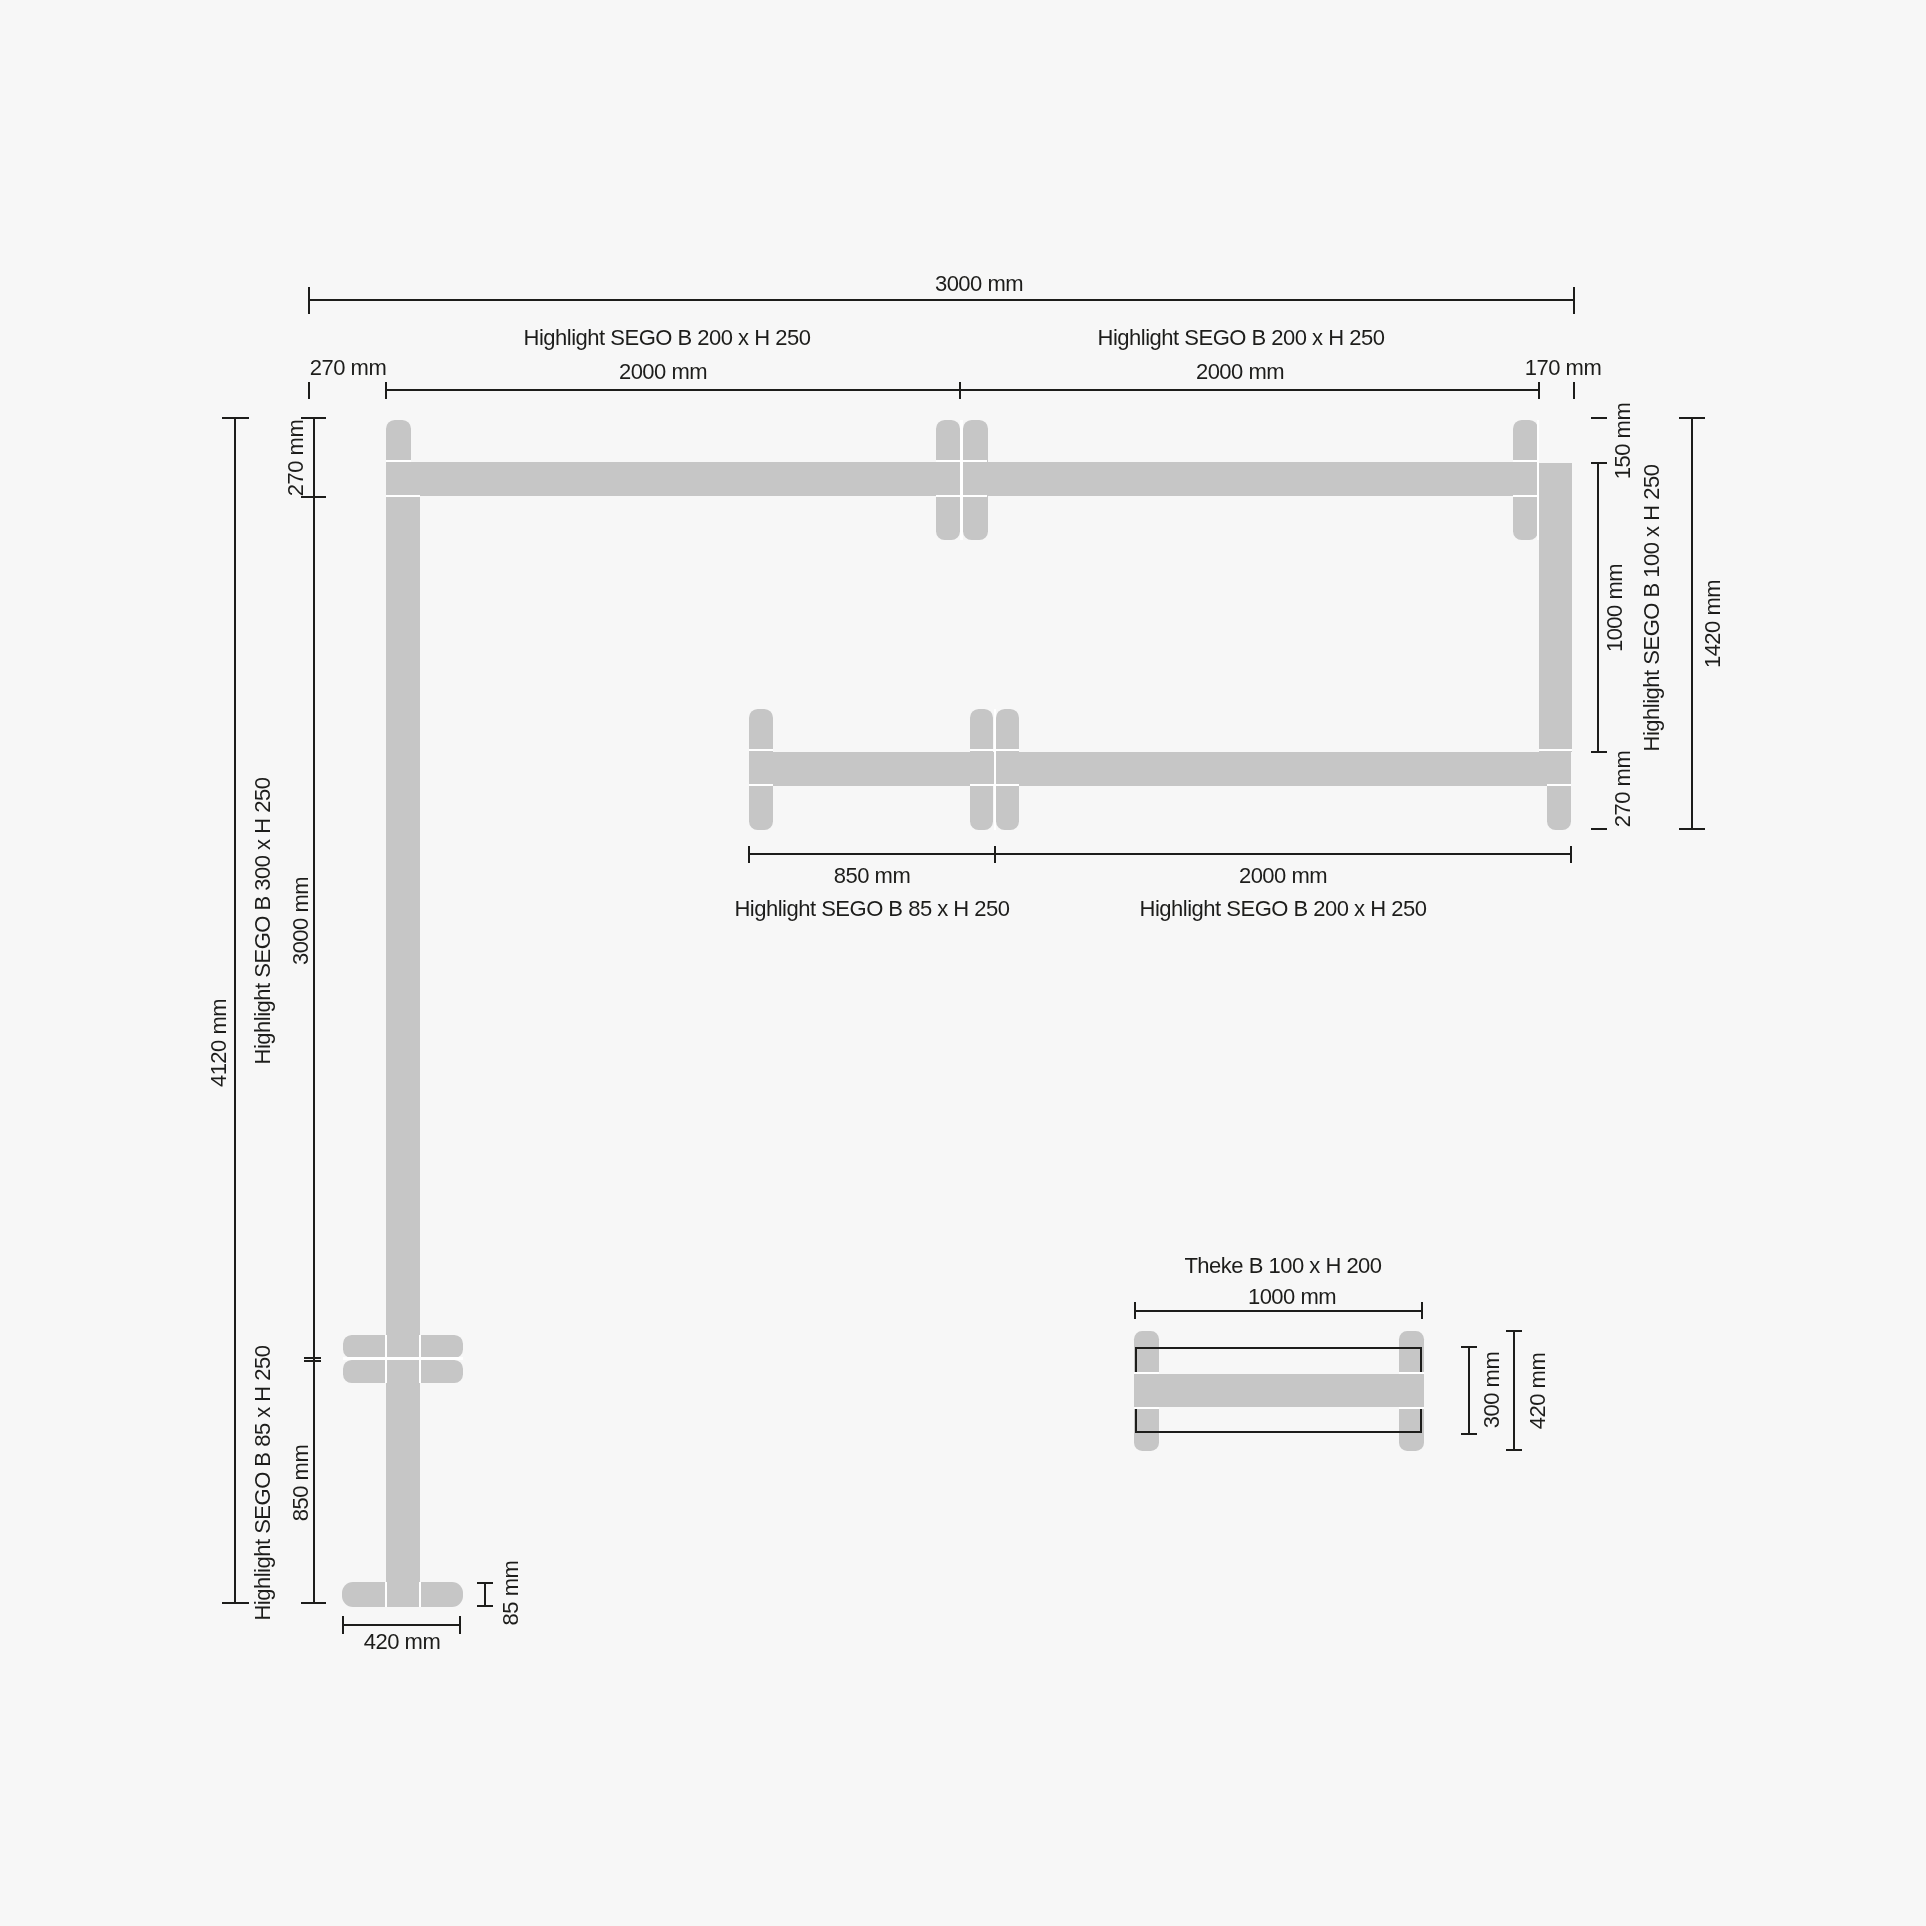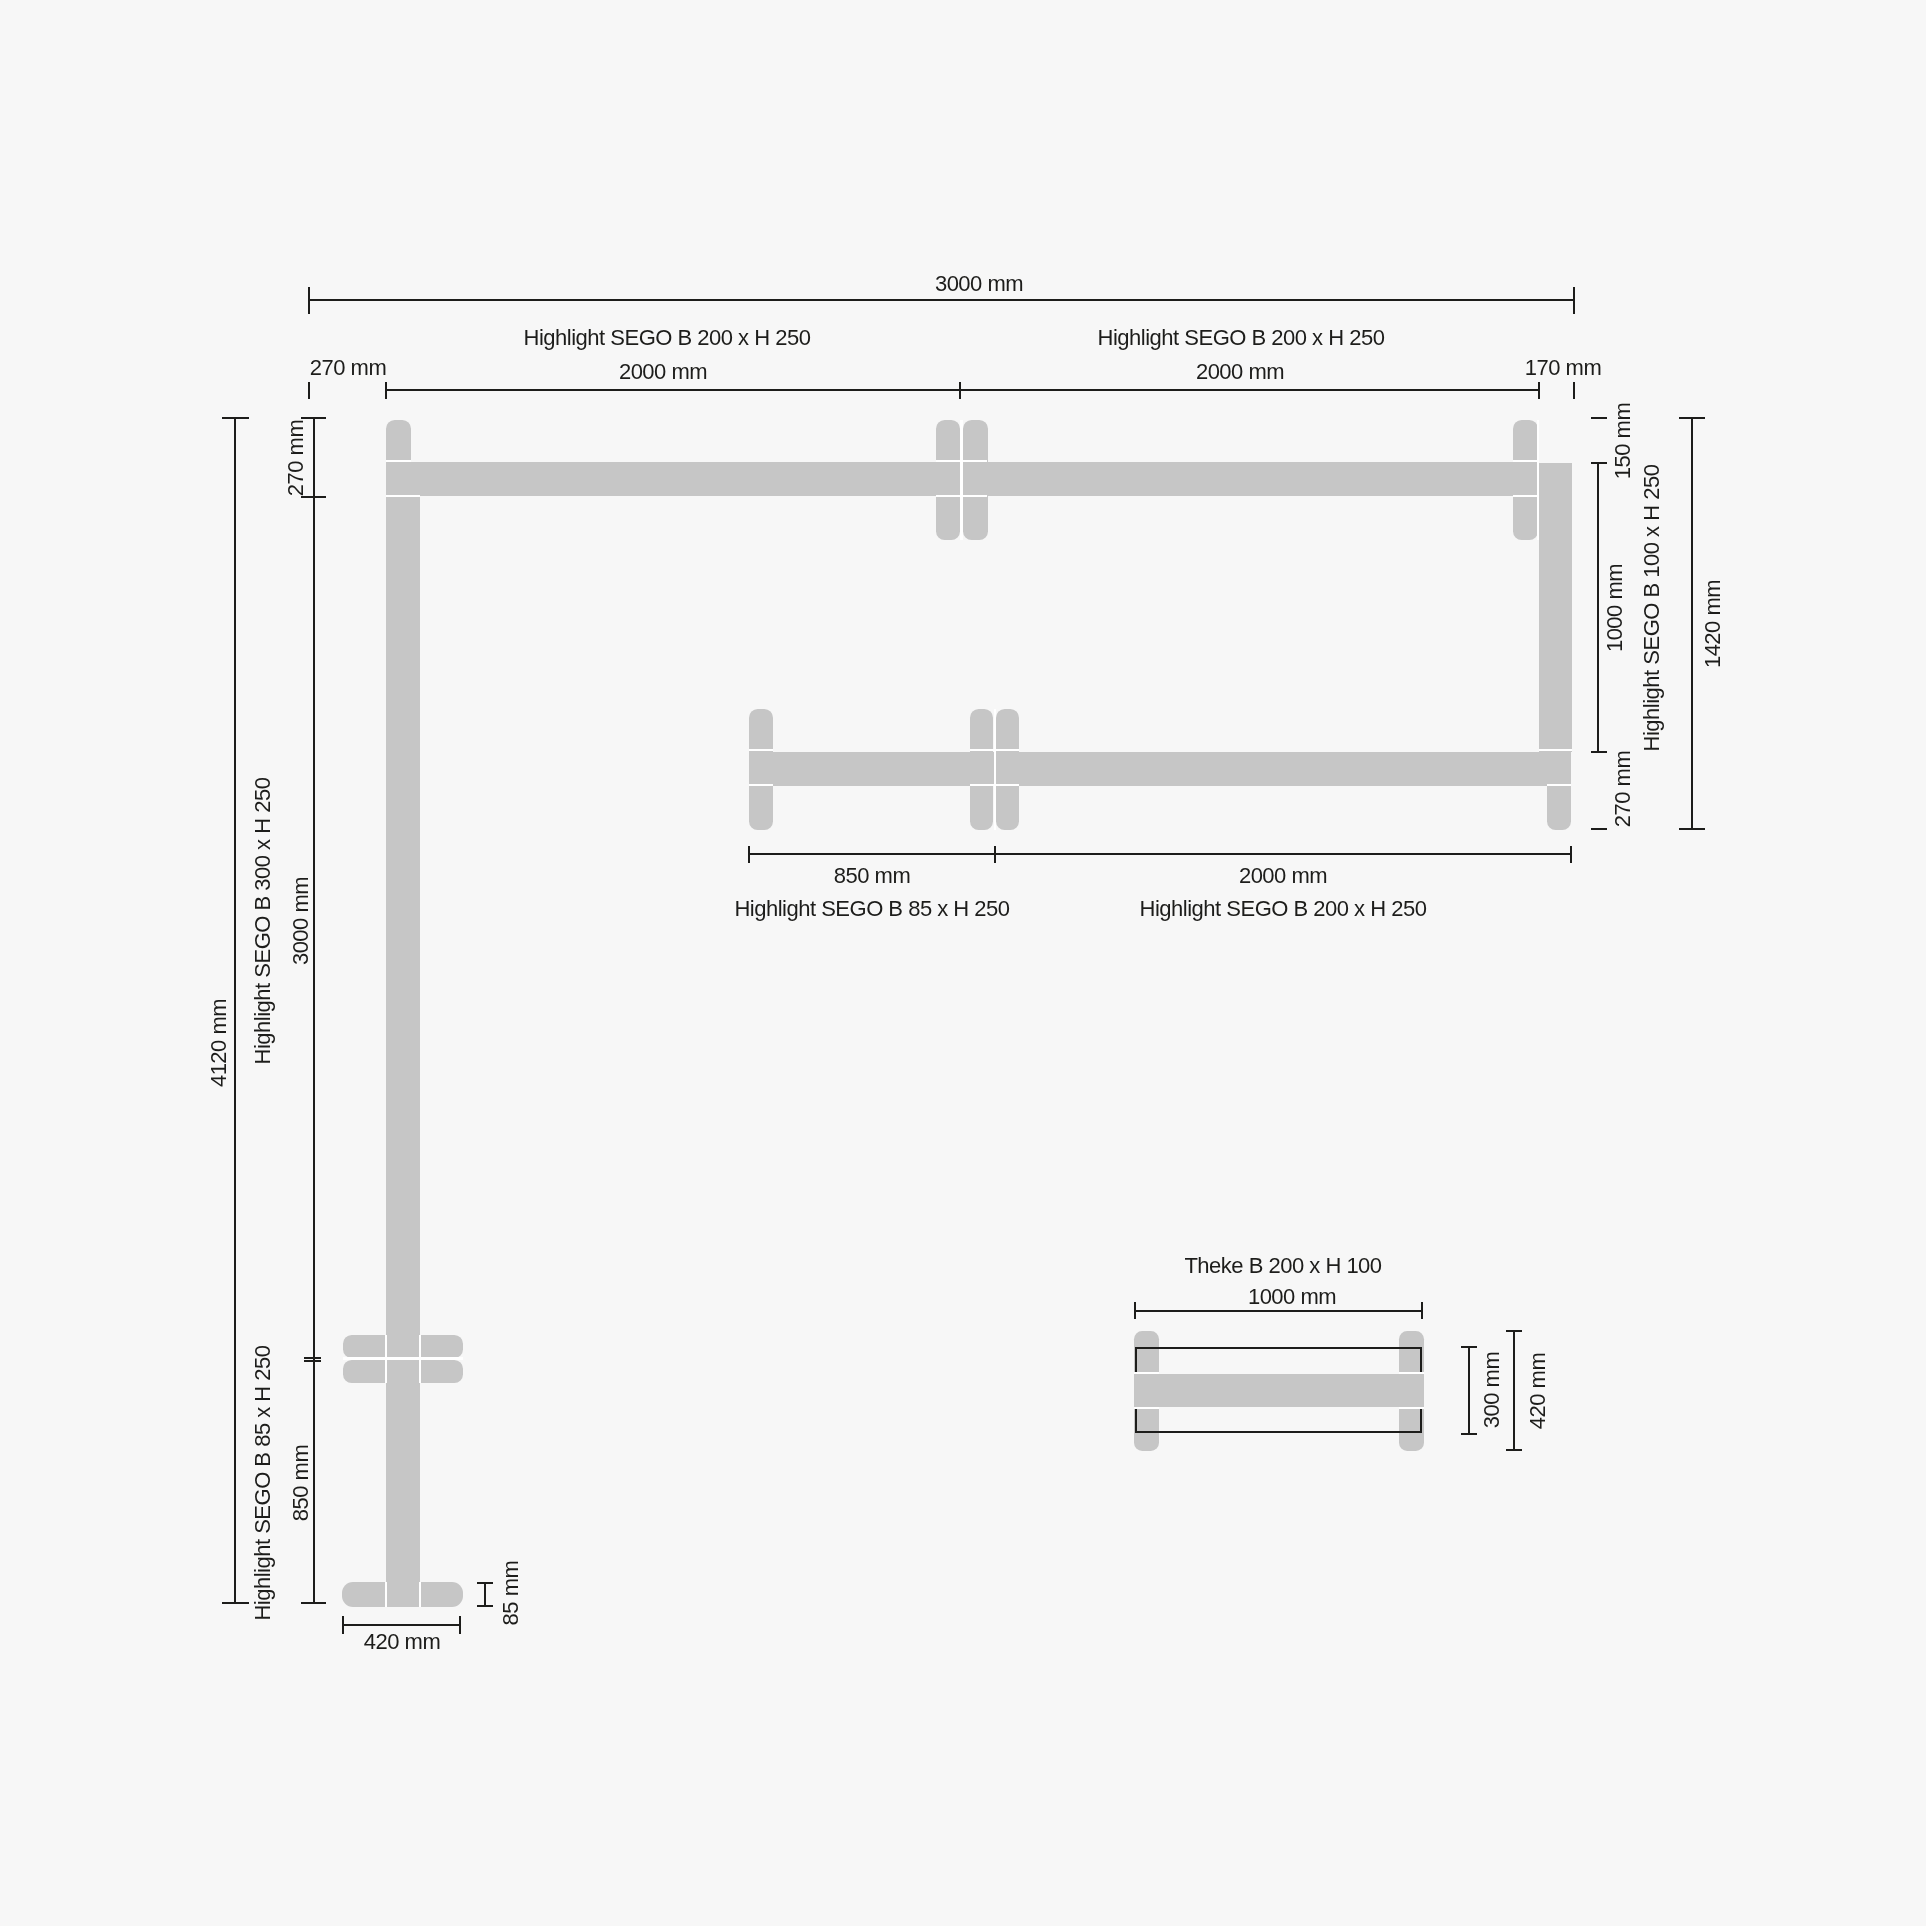--- a/index.html
+++ b/index.html
@@ -155,19 +155,19 @@
   <div class="lbl" style="left:1283px;top:876px;">2000 mm</div>
   <div class="lbl" style="left:872px;top:909px;">Highlight SEGO B 85 x H 250</div>
   <div class="lbl" style="left:1283px;top:909px;">Highlight SEGO B 200 x H 250</div>
 
   <div class="rlbl" style="left:1623px;top:441px;">150 mm</div>
   <div class="rlbl" style="left:1615px;top:608px;">1000 mm</div>
   <div class="rlbl" style="left:1652px;top:608px;">Highlight SEGO B 100 x H 250</div>
   <div class="rlbl" style="left:1623px;top:789px;">270 mm</div>
   <div class="rlbl" style="left:1713px;top:624px;">1420 mm</div>
 
-  <div class="lbl" style="left:1283px;top:1266px;">Theke B 200 x H 100</div>
+  <div class="lbl" style="left:1283px;top:1266px;">Theke B 100 x H 200</div>
   <div class="lbl" style="left:1292px;top:1297px;">1000 mm</div>
   <div class="rlbl" style="left:1492px;top:1390px;">300 mm</div>
   <div class="rlbl" style="left:1538px;top:1391px;">420 mm</div>
 
 </div>
 
 
 </body></html>

